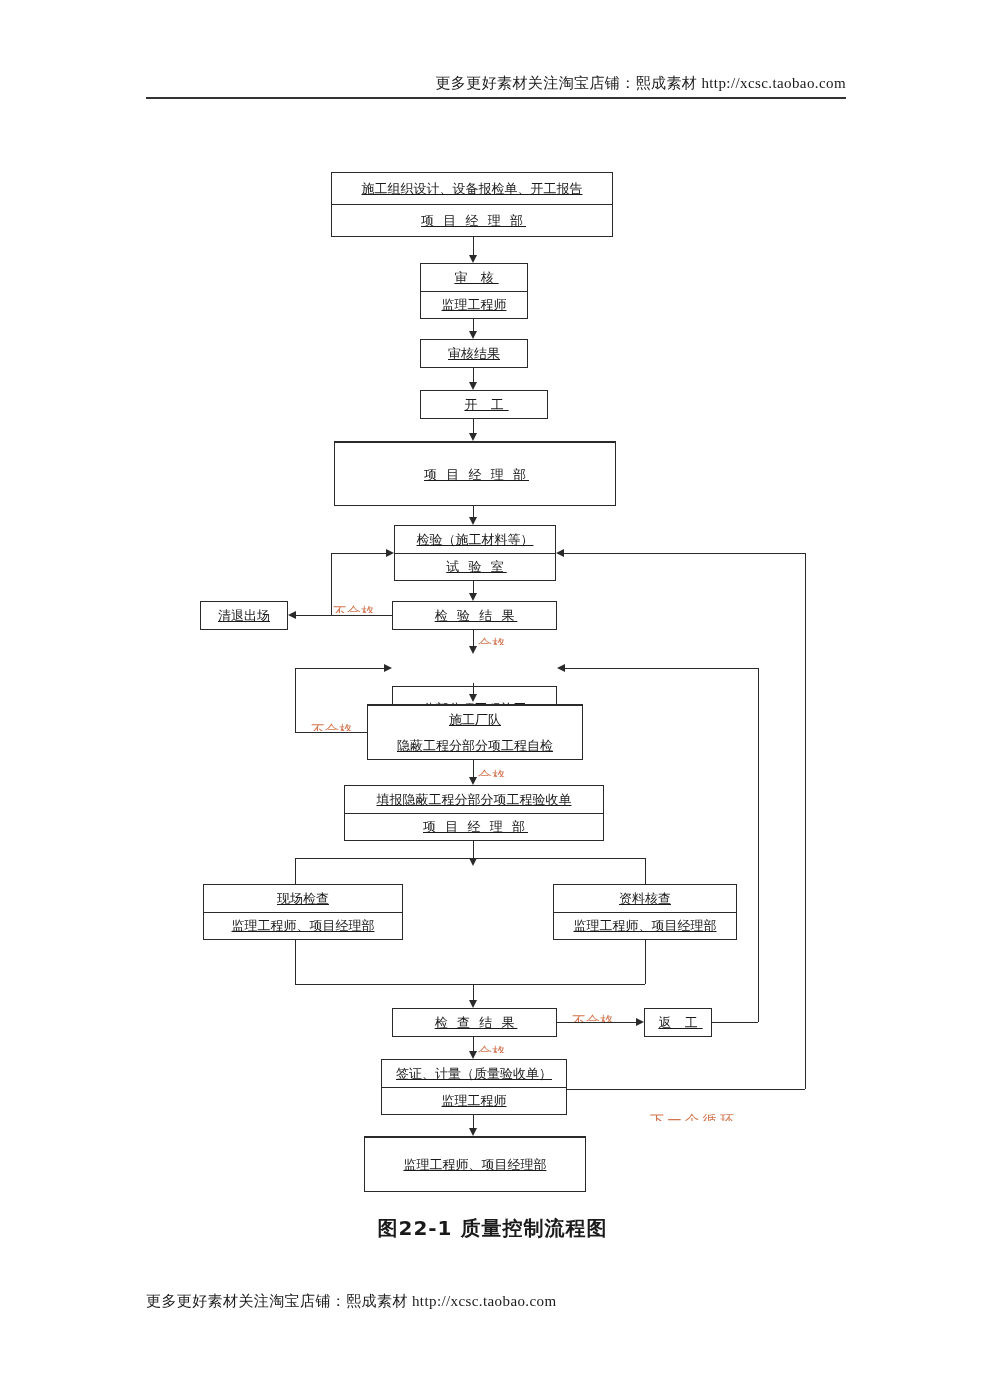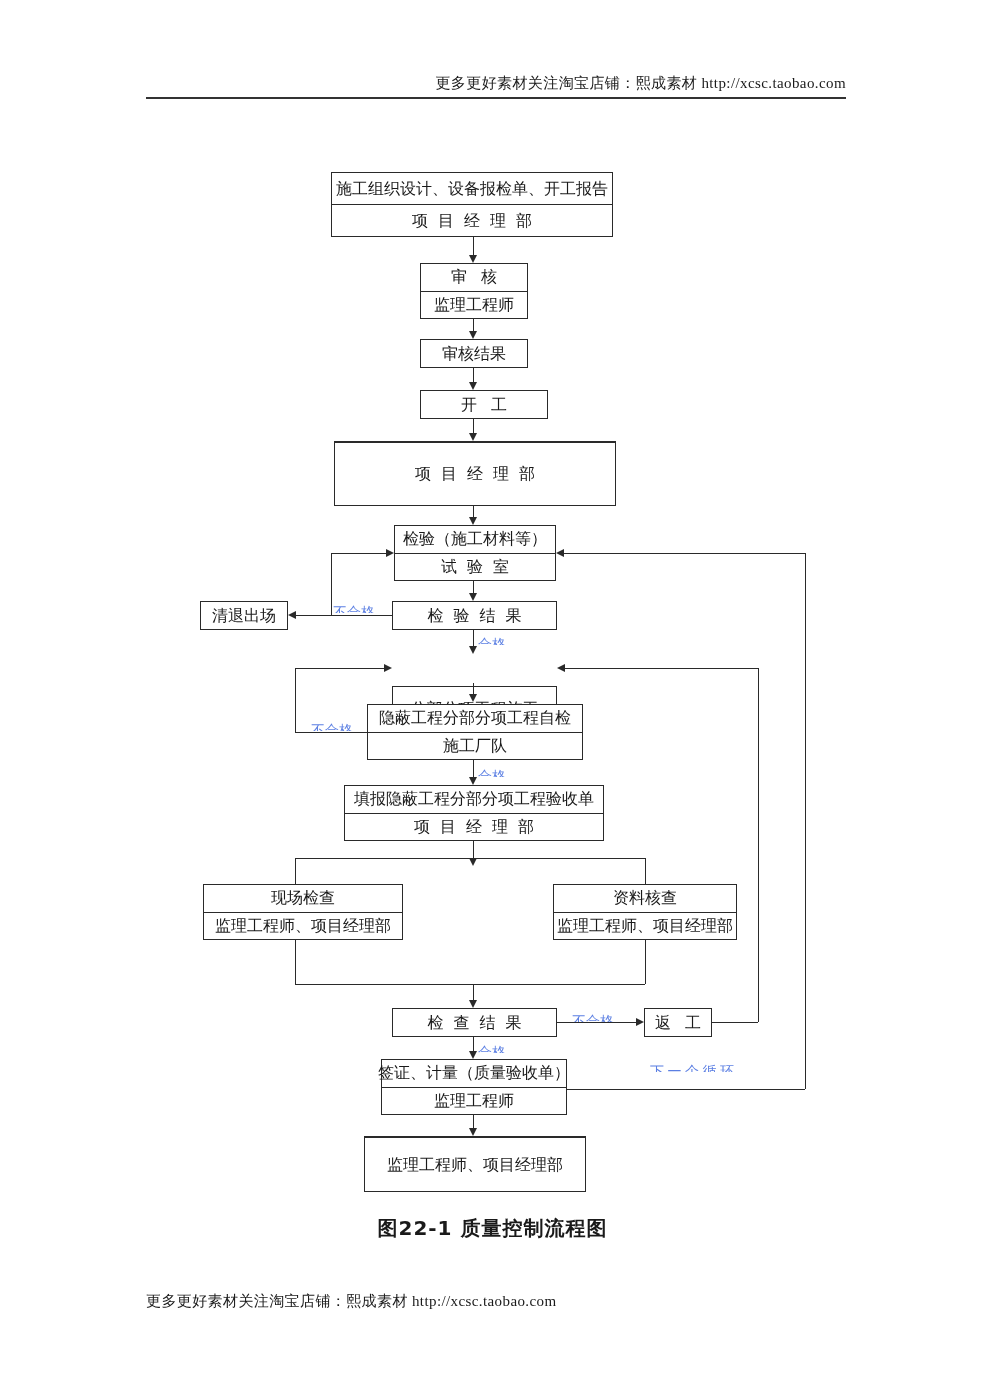--- a/index.html
+++ b/index.html
@@ -25,38 +25,38 @@
     font-size:20px;font-weight:bold;letter-spacing:1px;
     font-family:"DejaVu Sans","Liberation Sans",sans-serif;
   }
   
   .box{
     position:absolute;box-sizing:border-box;border:1.6px solid #2a2a2a;
     background:#fff;display:flex;flex-direction:column;
   }
   .cell{
     flex:1;display:flex;align-items:center;justify-content:center;
-    font-size:16px;white-space:nowrap;line-height:1;
+    font-size:13px;white-space:nowrap;line-height:1;text-decoration:underline;
   }
   .cell.sep{border-top:1.6px solid #2a2a2a;}
   .sp1{letter-spacing:5px;text-indent:5px;}
   .sp2{letter-spacing:3px;text-indent:3px;}
   
   .vl{position:absolute;width:0;border-left:1.5px solid #2a2a2a;}
   .hl{position:absolute;height:0;border-top:1.5px solid #2a2a2a;}
   
   .ad{position:absolute;width:0;height:0;border-left:4.5px solid transparent;
       border-right:4.5px solid transparent;border-top:8px solid #2a2a2a;}
   .al{position:absolute;width:0;height:0;border-top:4.5px solid transparent;
       border-bottom:4.5px solid transparent;border-right:8px solid #2a2a2a;}
   .ar{position:absolute;width:0;height:0;border-top:4.5px solid transparent;
       border-bottom:4.5px solid transparent;border-left:8px solid #2a2a2a;}
   
   .elab{
-    position:absolute;font-size:14px;white-space:nowrap;color:#1d4ed8;
+    position:absolute;font-size:14px;white-space:nowrap;color:#c2410c;
     overflow:hidden;height:9px;line-height:18px;opacity:.72;
   }
   .elab.wide{height:10px;line-height:19px;}
 </style>
 </head>
 <body>
 
 <div class="hdr">更多更好素材关注淘宝店铺：熙成素材  http://xcsc.taobao.com</div>
 <div class="hdr-rule"></div>
 <div class="ftr">更多更好素材关注淘宝店铺：熙成素材  http://xcsc.taobao.com</div>
@@ -95,22 +95,22 @@
 
 <div class="box" style="left:200px;top:601px;width:88px;height:29px">
   <div class="cell">清退出场</div>
 </div>
 
 <div class="box" style="left:392px;top:686px;width:165px;height:45px">
   <div class="cell">分部分项工程施工</div>
 </div>
 
 <div class="box" style="left:367px;top:704px;width:216px;height:56px">
+  <div class="cell sep">施工厂队</div>
   <div class="cell">隐蔽工程分部分项工程自检</div>
-  <div class="cell sep">施工厂队</div>
 </div>
 
 <div class="box" style="left:344px;top:785px;width:260px;height:56px">
   <div class="cell">填报隐蔽工程分部分项工程验收单</div>
   <div class="cell sep sp2">项 目 经 理 部</div>
 </div>
 
 <div class="box" style="left:203px;top:884px;width:200px;height:56px">
   <div class="cell">现场检查</div>
   <div class="cell sep">监理工程师、项目经理部</div>
@@ -202,16 +202,16 @@
 <div class="al" style="left:557px;top:664px"></div>
 
 <div class="vl" style="left:473px;top:1037px;height:14px"></div>
 <div class="ad" style="left:469px;top:1051px"></div>
 <div class="elab" style="left:478px;top:1044px">合格</div>
 
 <div class="hl" style="left:567px;top:1089px;width:238px"></div>
 <div class="vl" style="left:805px;top:553px;height:536px"></div>
 <div class="hl" style="left:564px;top:553px;width:241px"></div>
 <div class="al" style="left:556px;top:549px"></div>
-<div class="elab wide" style="left:650px;top:1062px">下 一 个 循 环</div>
+<div class="elab wide" style="left:650px;top:1111px">下 一 个 循 环</div>
 
 <div class="vl" style="left:473px;top:1115px;height:13px"></div>
 <div class="ad" style="left:469px;top:1128px"></div>
 
 </body></html>

